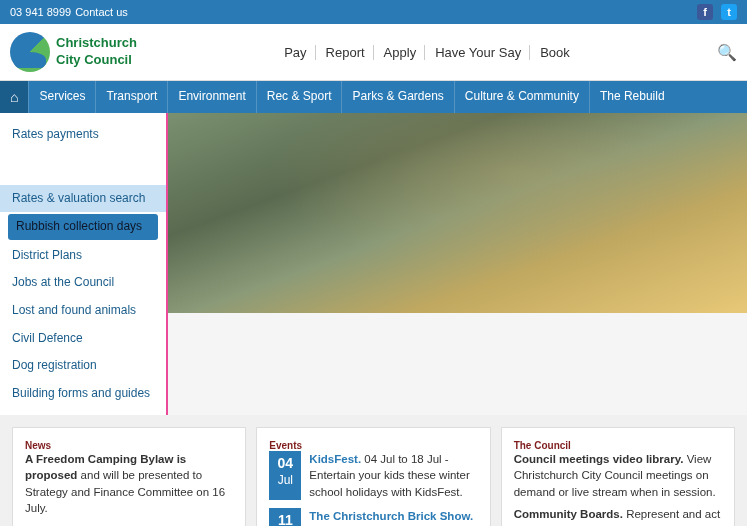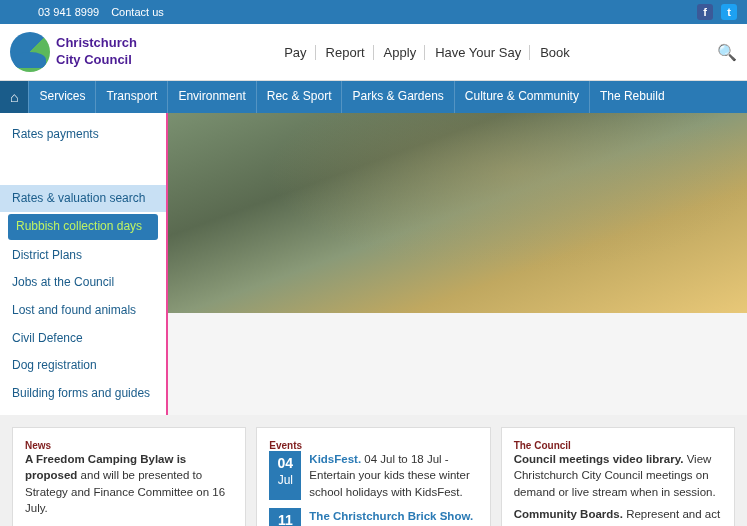--- a/index.html
+++ b/index.html
@@ -8,35 +8,35 @@
     
     .top-bar {
       background: #2a7ab5;
       color: white;
       font-size: 11px;
       padding: 4px 10px;
       display: flex;
       justify-content: space-between;
       align-items: center;
     }
-    .top-bar-left { display: flex; gap: 12px; margin-left: 28px; }
+    .top-bar-left { display: flex; gap: 4px; }
     .top-bar-right { display: flex; gap: 8px; }
     .top-bar a { color: white; text-decoration: none; }
 
     
     .header {
       background: white;
       padding: 8px 10px;
       display: flex;
       align-items: center;
       justify-content: space-between;
       border-bottom: 1px solid #ddd;
     }
     .logo { display: flex; align-items: center; gap: 6px; }
-    .logo-text { font-size: 13px; font-weight: bold; color: #4c1d95; line-height: 1.3; }
+    .logo-text { font-size: 13px; font-weight: bold; color: #15803d; line-height: 1.3; }
     .logo-icon {
       width: 40px; height: 40px;
       background: linear-gradient(135deg, #2a7ab5 50%, #5cb85c 50%);
       border-radius: 50%;
       position: relative;
       overflow: hidden;
     }
     .logo-icon::after {
       content: '';
       position: absolute;
@@ -113,21 +113,21 @@
       cursor: pointer;
       line-height: 1.3;
     }
     .sidebar-item.highlight {
       background: #c8e0f4;
       color: #1a5c8a;
       margin-top: 36px;
     }
     .sidebar-item.btn-style {
       background: #2a7ab5;
-      color: #bef264;
+      color: #0f172a;
       border-radius: 3px;
       margin: 2px 8px;
       padding: 5px 8px;
       font-size: 12px;
     }
 
     
     .hero {
       flex: 1;
       background: linear-gradient(

